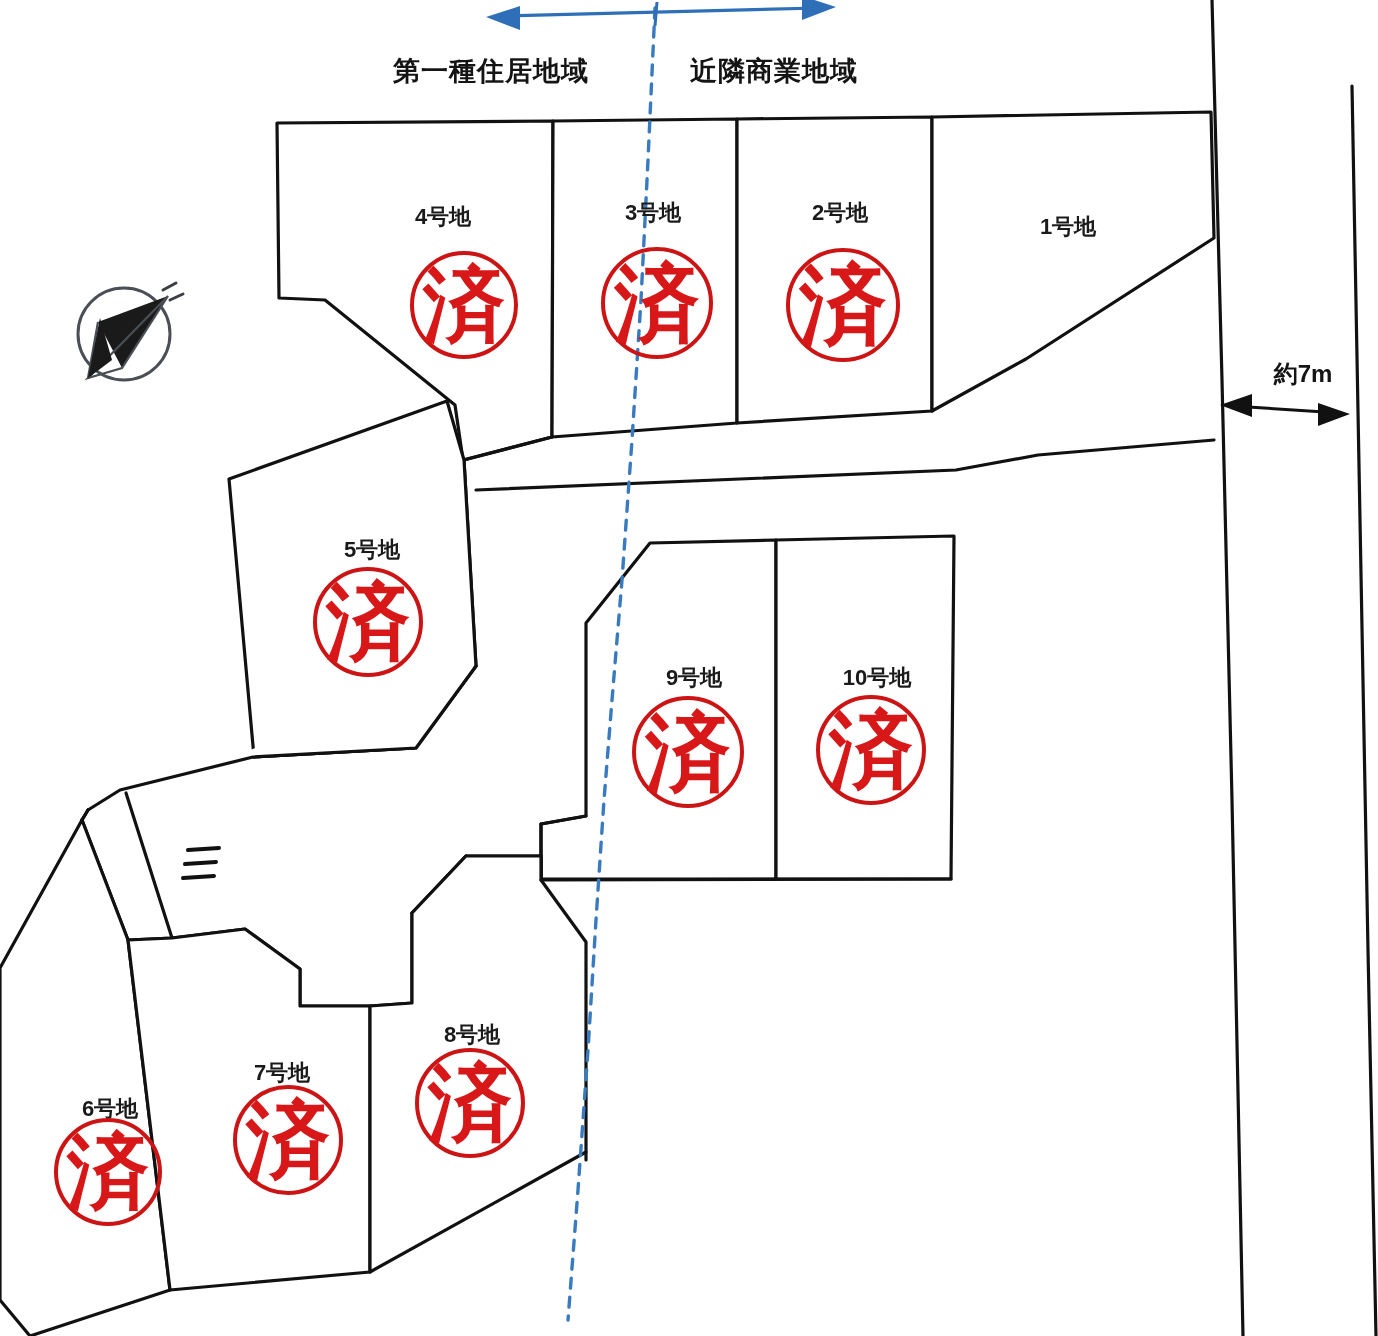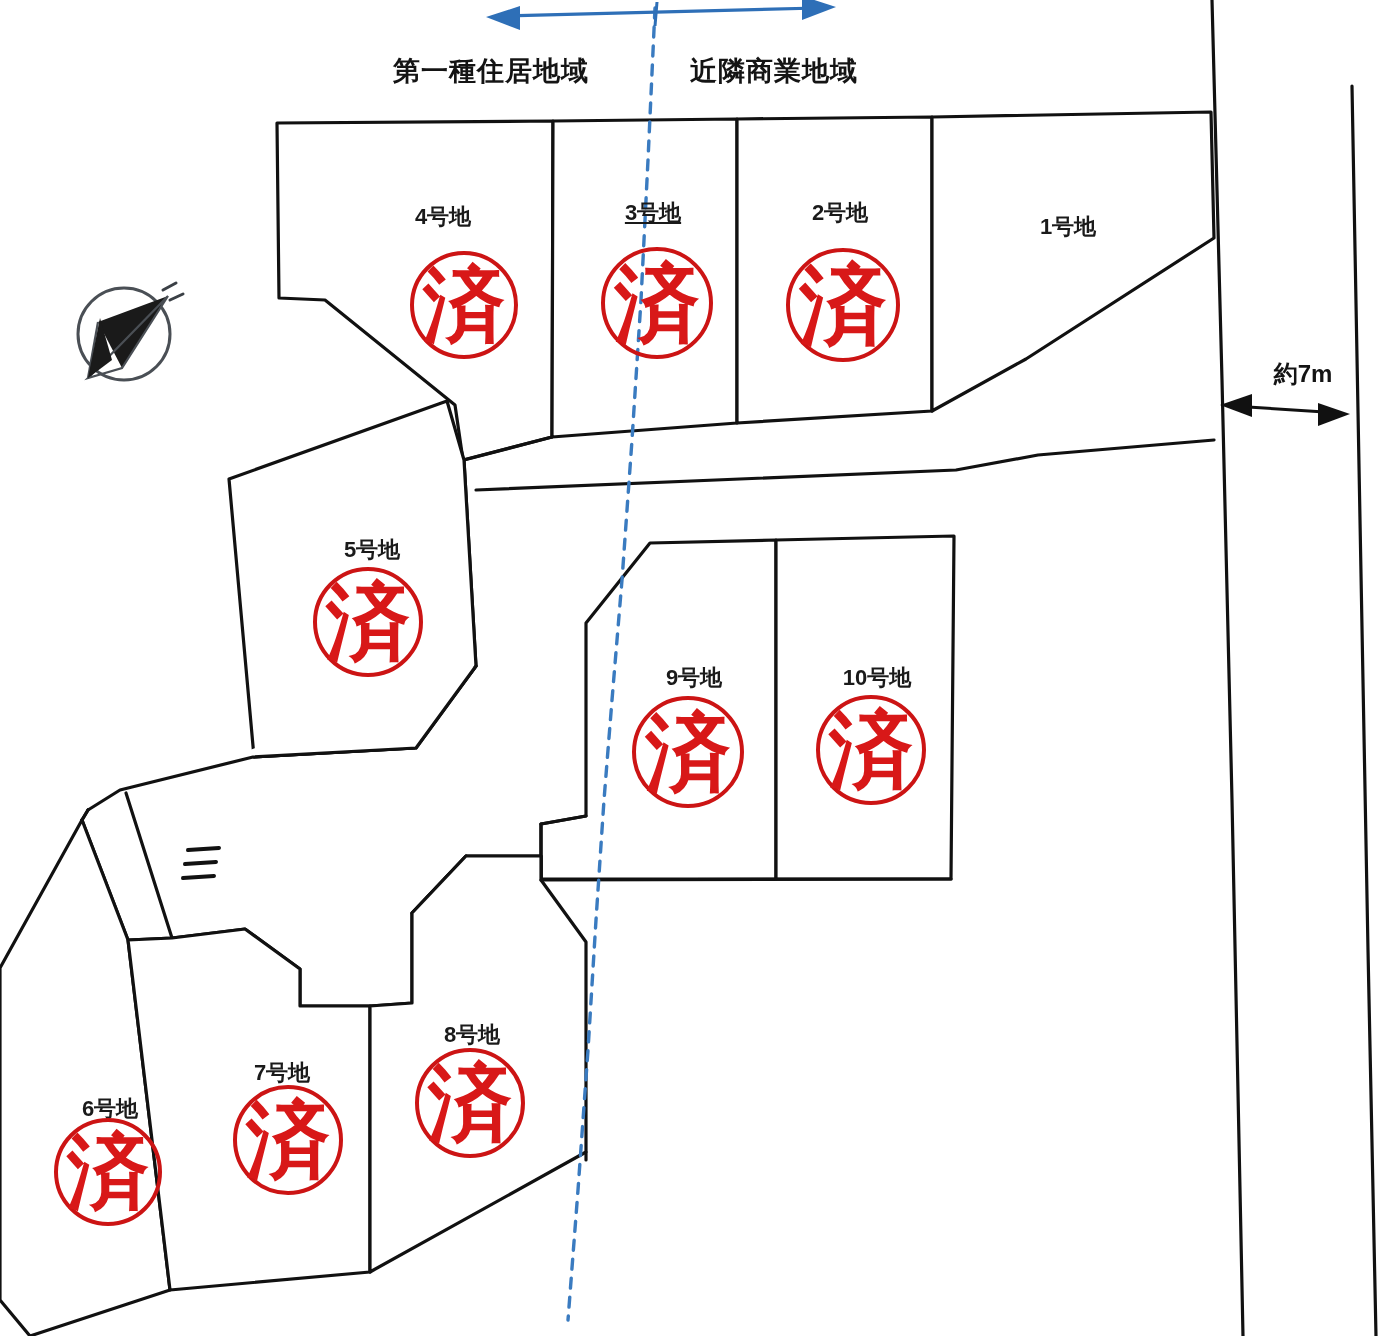--- a/index.html
+++ b/index.html
@@ -174,21 +174,21 @@
   <div class="zone-label" style="left:690px; top:53px;">近隣商業地域</div>
 
   <div class="dim-label" style="left:1303px; top:358px;">約7m</div>
 
   <div id="lot-overlay">
       <div class="lot-label" style="left: 1068px; top: 212px;">1号地</div>
       <div class="lot-label" style="left: 840px; top: 198px;">2号地</div>
       <div class="stamp" style="left: 843px; top: 305px; width: 114px; height: 114px; border-color: rgb(204, 20, 20);">
         <span class="stamp-text" style="font-size: 87px; color: rgb(216, 24, 24);">済</span>
       </div>
-      <div class="lot-label" style="left: 653px; top: 198px; text-decoration: underline;">3号地</div>
+      <div class="lot-label" style="left: 653px; top: 198px;">3号地</div>
       <div class="stamp" style="left: 657px; top: 303px; width: 112px; height: 112px; border-color: rgb(204, 20, 20);">
         <span class="stamp-text" style="font-size: 85px; color: rgb(216, 24, 24);">済</span>
       </div>
       <div class="lot-label" style="left: 443px; top: 202px;">4号地</div>
       <div class="stamp" style="left: 464px; top: 305px; width: 108px; height: 108px; border-color: rgb(204, 20, 20);">
         <span class="stamp-text" style="font-size: 82px; color: rgb(216, 24, 24);">済</span>
       </div>
       <div class="lot-label" style="left: 372px; top: 535px;">5号地</div>
       <div class="stamp" style="left: 368px; top: 622px; width: 110px; height: 110px; border-color: rgb(204, 20, 20);">
         <span class="stamp-text" style="font-size: 84px; color: rgb(216, 24, 24);">済</span>

